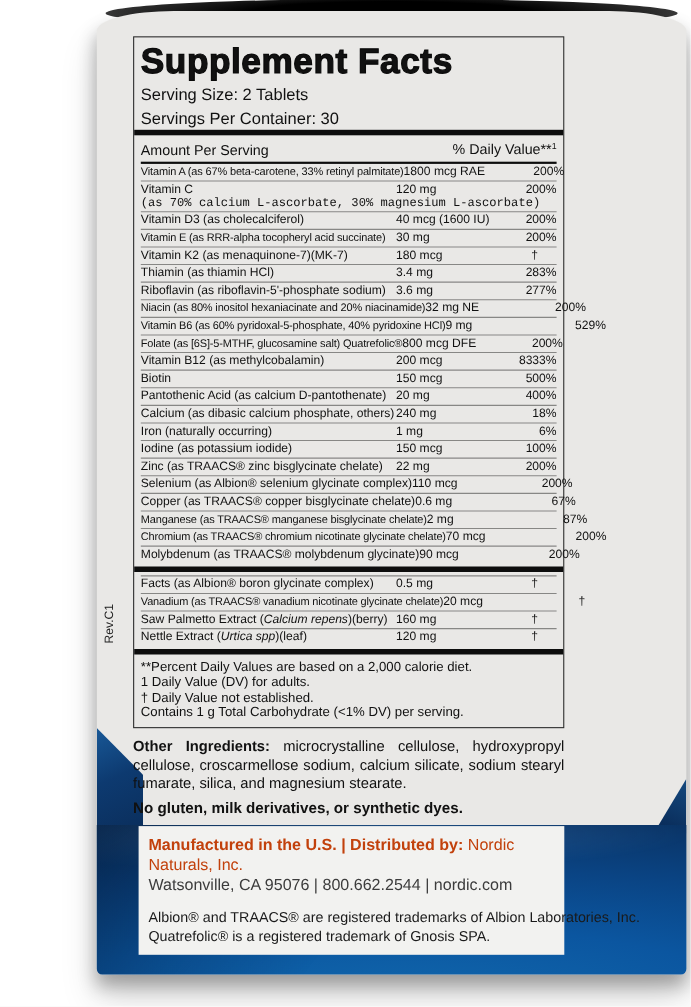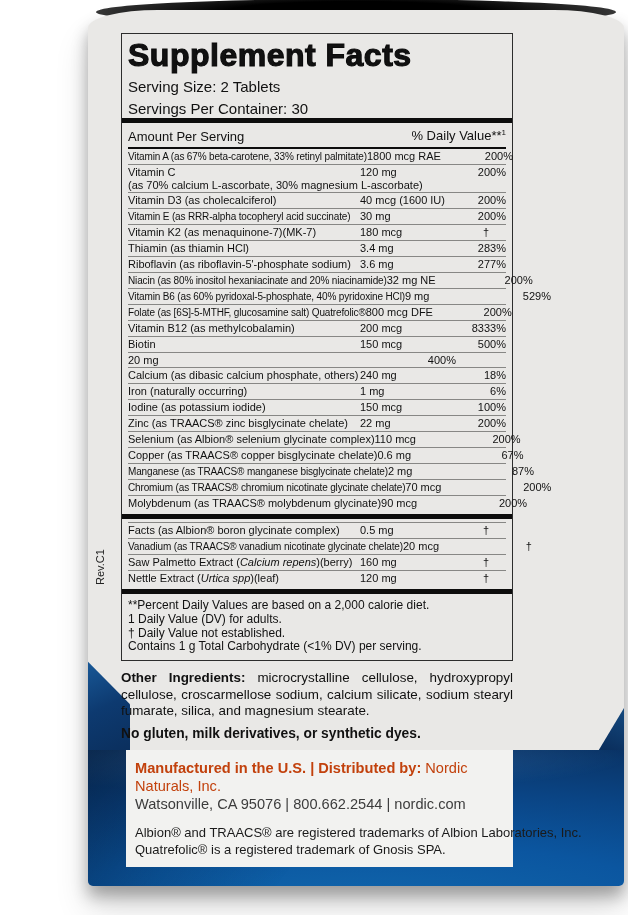--- a/index.html
+++ b/index.html
@@ -35,21 +35,21 @@
            font-weight:normal;font-size:13px;padding:2px 0 3px 0;border-bottom:2px solid #0d0d0d;text-align:center;}
   .hdr-sup{font-size:8px;vertical-align:super;}
   .t-row{border-top:1px solid rgba(0,0,0,.42);padding:1px 0 1px 0;}
   .t-row:first-child{border-top:none;}
   .t-line{display:grid;grid-template-columns:1fr 96px 50px;align-items:baseline;}
   .t-name{font-size:11px;line-height:13px;white-space:nowrap;}
   .t-name.cond{font-size:10px;letter-spacing:-.15px;}
   .t-amt{font-size:11px;white-space:nowrap;}
   .t-dv{font-size:11px;text-align:right;}
   .t-dv.dag{padding-right:17px;}
-  .t-name2{font-size:11px;line-height:12.5px;white-space:nowrap;}
+  .t-name2{font-size:11px;line-height:12.5px;white-space:nowrap;font-family:Liberation Mono, monospace;}
   .fn-block{padding:2px 0 3px 0;}
   .fn-line{font-size:12px;line-height:13.8px;}
   .rev{position:absolute;left:-56px;top:528px;width:70px;text-align:center;
        transform:rotate(-90deg);font-size:11px;color:#222;}
   .other-ing{margin-top:9px;font-size:13.4px;line-height:16.6px;text-align:justify;}
   .no-gluten{margin-top:6px;font-size:13.8px;font-weight:bold;}
   .mfg-box{margin-top:9px;margin-left:5px;background:#f2f2f0;padding:9px 10px 9px 9px;position:relative;z-index:3;}
   .mfg-line1{font-size:14.6px;line-height:18px;color:#c2410c;}
   .mfg-line2{font-size:14.6px;line-height:18px;color:#3c3c3c;margin-top:0;}
   .tm-block{margin-top:12px;}
@@ -160,20 +160,21 @@
             </div>
             <div class="t-row">
               <div class="t-line">
                 <span class="t-name">Biotin</span>
                 <span class="t-amt">150 mcg</span>
                 <span class="t-dv">500%</span>
               </div>
             </div>
             <div class="t-row">
               <div class="t-line">
+                <span class="t-name">Pantothenic Acid (as calcium D-pantothenate)</span>
                 <span class="t-amt">20 mg</span>
                 <span class="t-dv">400%</span>
               </div>
             </div>
             <div class="t-row">
               <div class="t-line">
                 <span class="t-name">Calcium (as dibasic calcium phosphate, others)</span>
                 <span class="t-amt">240 mg</span>
                 <span class="t-dv">18%</span>
               </div>

